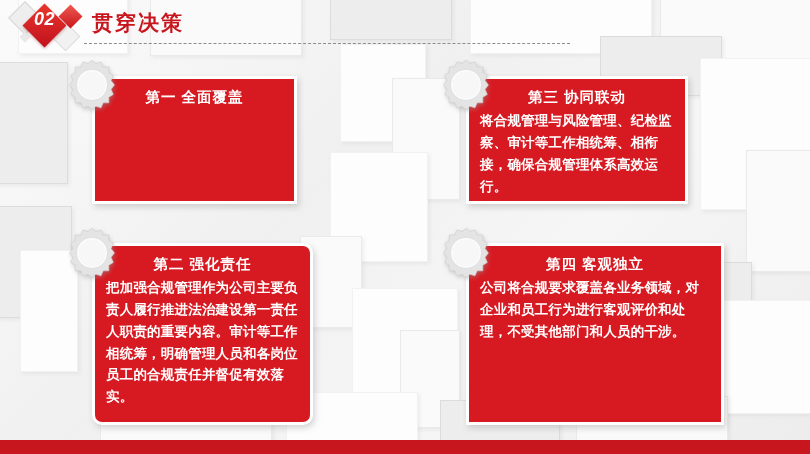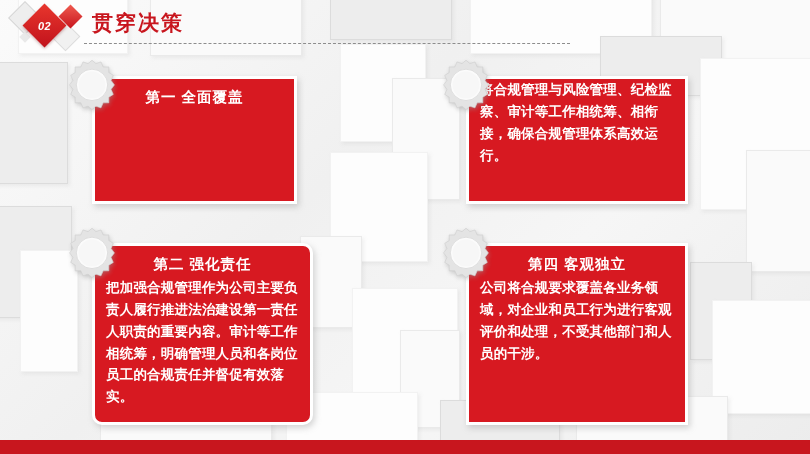--- a/index.html
+++ b/index.html
@@ -40,25 +40,25 @@
     transform: rotate(45deg);
   }
   .d-badge {
     left: 29px; top: 10px;
     width: 31px; height: 31px;
     background: linear-gradient(135deg, #e8362d 0%, #c1121c 100%);
     box-shadow: 1px 1px 3px rgba(120,30,30,0.35);
   }
   .d-badge-label {
     position: absolute;
-    left: 29px; top: 10px;
+    left: 29px; top: 4px;
     width: 31px; height: 31px;
     display: flex; align-items: center; justify-content: center;
     color: #ffffff;
-    font-size: 11px;
+    font-size: 18px;
     font-weight: bold;
     font-style: italic;
     letter-spacing: 0.5px;
   }
   .d-small-red {
     left: 62px; top: 8px;
     width: 17px; height: 17px;
     background: linear-gradient(135deg, #ef5a4f 0%, #c8161e 100%);
   }
   .d-gray-a {
@@ -130,21 +130,21 @@
     filter: drop-shadow(1px 2px 2px rgba(150,150,150,0.45));
   }
 
   
   #card-1 { left: 92px;  top: 76px;  width: 205px; height: 128px; }
   #gear-1 { left: 64px;  top: 58px; }
   #card-2 { left: 92px;  top: 243px; width: 221px; height: 182px; border-radius: 10px; }
   #gear-2 { left: 64px;  top: 226px; }
   #card-3 { left: 466px; top: 76px;  width: 222px; height: 128px; }
   #gear-3 { left: 438px; top: 58px; }
-  #card-4 { left: 466px; top: 243px; width: 222px; height: 182px; }
+  #card-4 { left: 466px; top: 243px; width: 258px; height: 182px; }
   #gear-4 { left: 438px; top: 226px; }
 
   
   .bottom-bar {
     position: absolute;
     left: 0; bottom: 0;
     width: 810px; height: 14px;
     background: #c8161e;
   }
 </style>
@@ -212,20 +212,21 @@
   </div>
   <svg class="gear" id="gear-2" viewBox="0 0 100 100">
     <g>
       <path fill="#e4e4e4" stroke="#cfcfcf" stroke-width="1.2" d="M50 4 L57 10 L66 7 L70 16 L80 16 L80 26 L88 31 L84 40 L90 48 L84 56 L88 65 L80 70 L80 80 L70 80 L66 89 L57 86 L50 92 L43 86 L34 89 L30 80 L20 80 L20 70 L12 65 L16 56 L10 48 L16 40 L12 31 L20 26 L20 16 L30 16 L34 7 L43 10 Z"></path>
       <circle cx="50" cy="48" r="28" fill="#fbfbfb" stroke="#d9d9d9" stroke-width="1.4"></circle>
       <circle cx="50" cy="48" r="24" fill="#f7f7f7"></circle>
     </g>
   </svg>
 
   <div class="card" id="card-3">
+    <div class="card-title">第三  协同联动</div>
     <div class="card-body">将合规管理与风险管理、纪检监察、审计等工作相统筹、相衔接，确保合规管理体系高效运行。</div>
   </div>
   <svg class="gear" id="gear-3" viewBox="0 0 100 100">
     <g>
       <path fill="#e4e4e4" stroke="#cfcfcf" stroke-width="1.2" d="M50 4 L57 10 L66 7 L70 16 L80 16 L80 26 L88 31 L84 40 L90 48 L84 56 L88 65 L80 70 L80 80 L70 80 L66 89 L57 86 L50 92 L43 86 L34 89 L30 80 L20 80 L20 70 L12 65 L16 56 L10 48 L16 40 L12 31 L20 26 L20 16 L30 16 L34 7 L43 10 Z"></path>
       <circle cx="50" cy="48" r="28" fill="#fbfbfb" stroke="#d9d9d9" stroke-width="1.4"></circle>
       <circle cx="50" cy="48" r="24" fill="#f7f7f7"></circle>
     </g>
   </svg>
 

